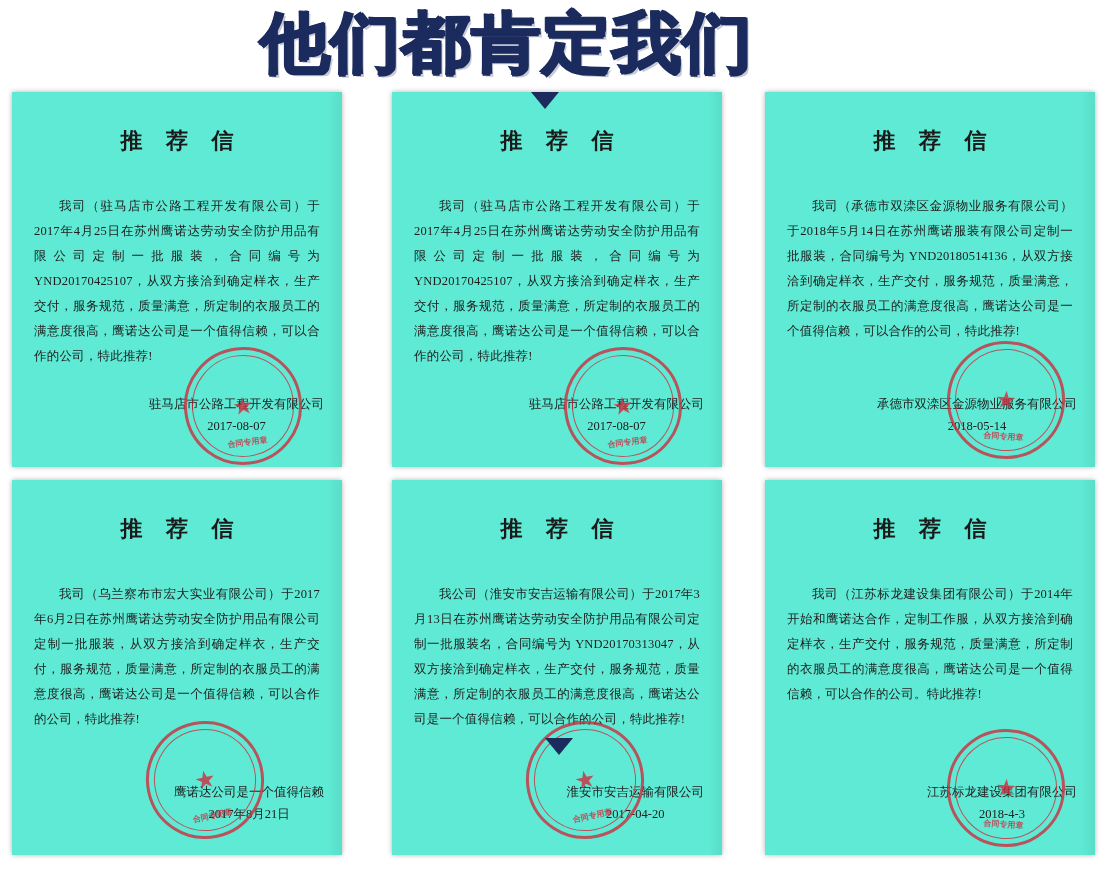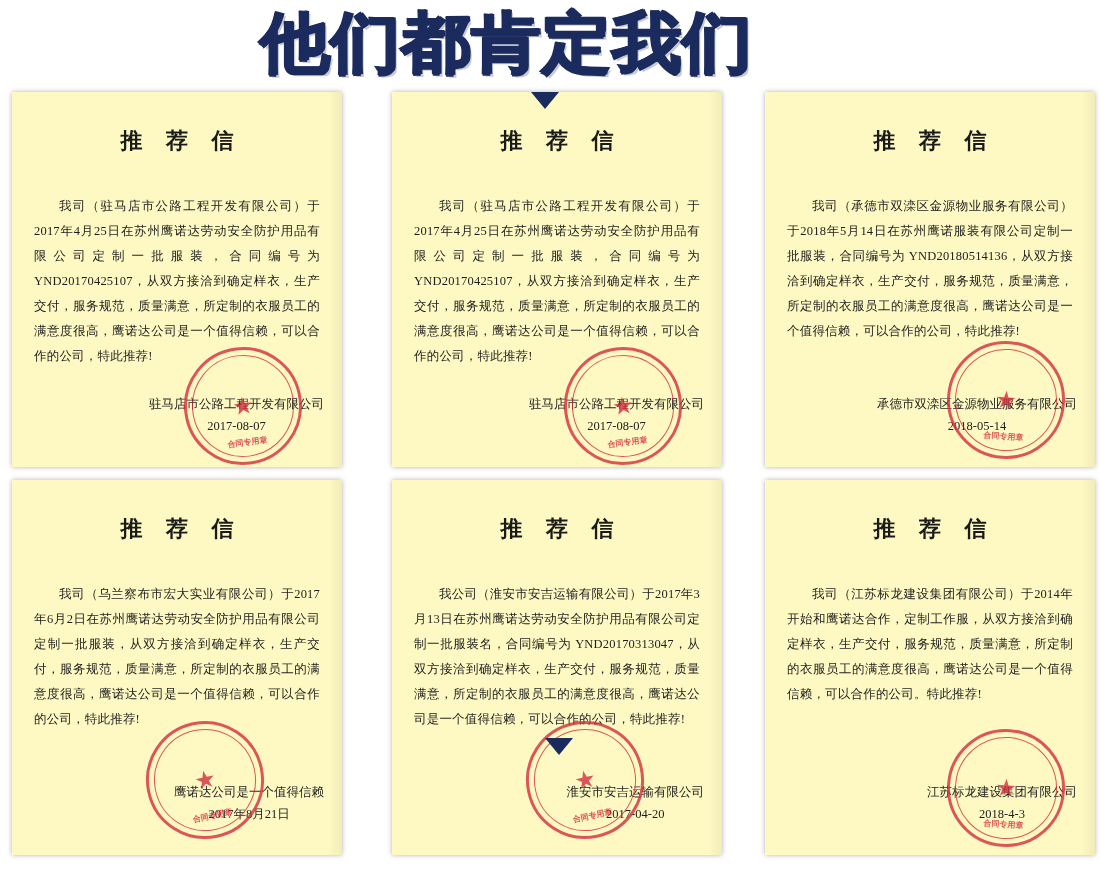--- a/index.html
+++ b/index.html
@@ -73,21 +73,21 @@
   .cell.c0 { left: 12px;  }
   .cell.c1 { left: 392px; }
   .cell.c2 { left: 765px; }
   .cell.r0 { top: 4px;   }
   .cell.r1 { top: 392px; }
 
   .letter {
     position: relative;
     width: 100%;
     height: 100%;
-    background: #fef9c3;
+    background: #5eead4;
     box-shadow: 0 0 5px rgba(0,0,0,0.30);
     overflow: hidden;
   }
   .letter::after {
     
     content: "";
     position: absolute;
     right: 0; top: 0; bottom: 0;
     width: 14px;
     background: linear-gradient(to right, rgba(0,0,0,0.0), rgba(0,0,0,0.055));

